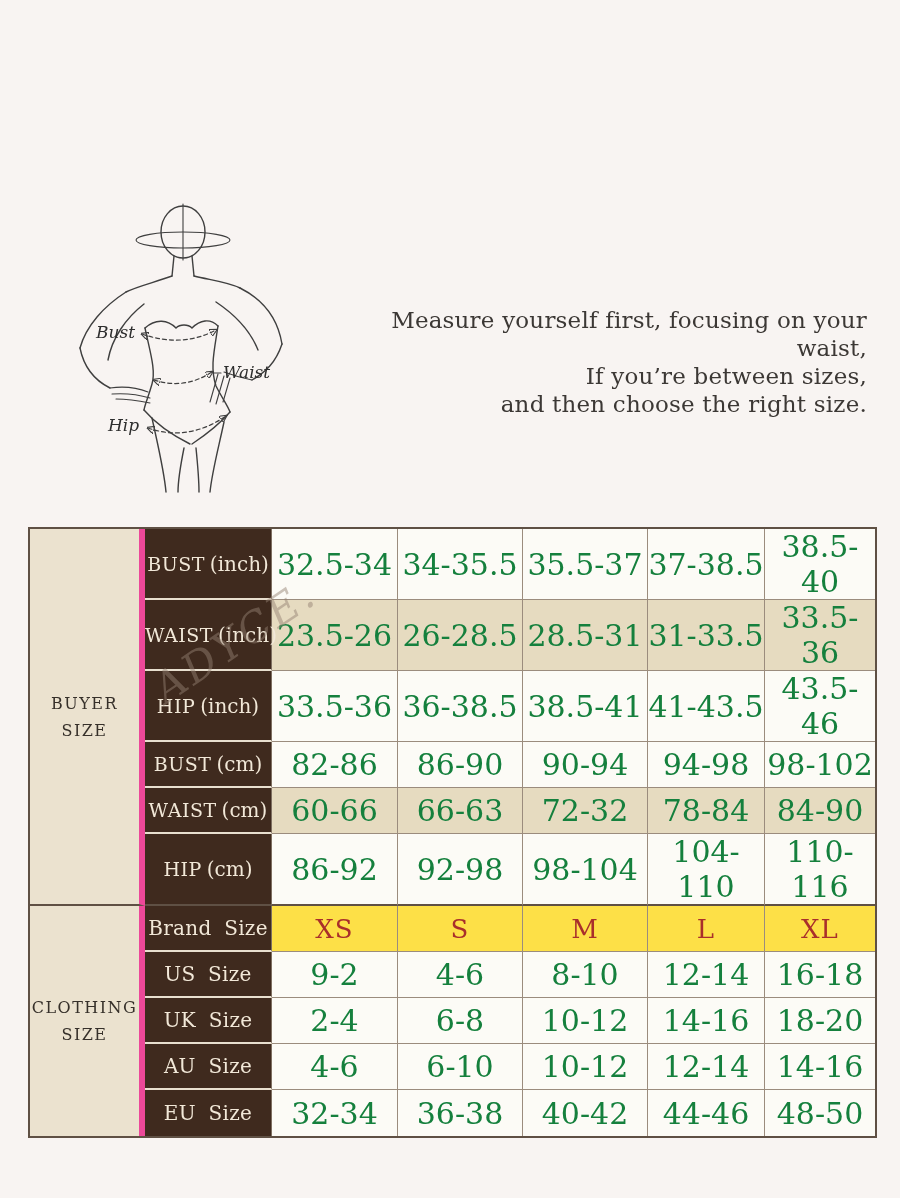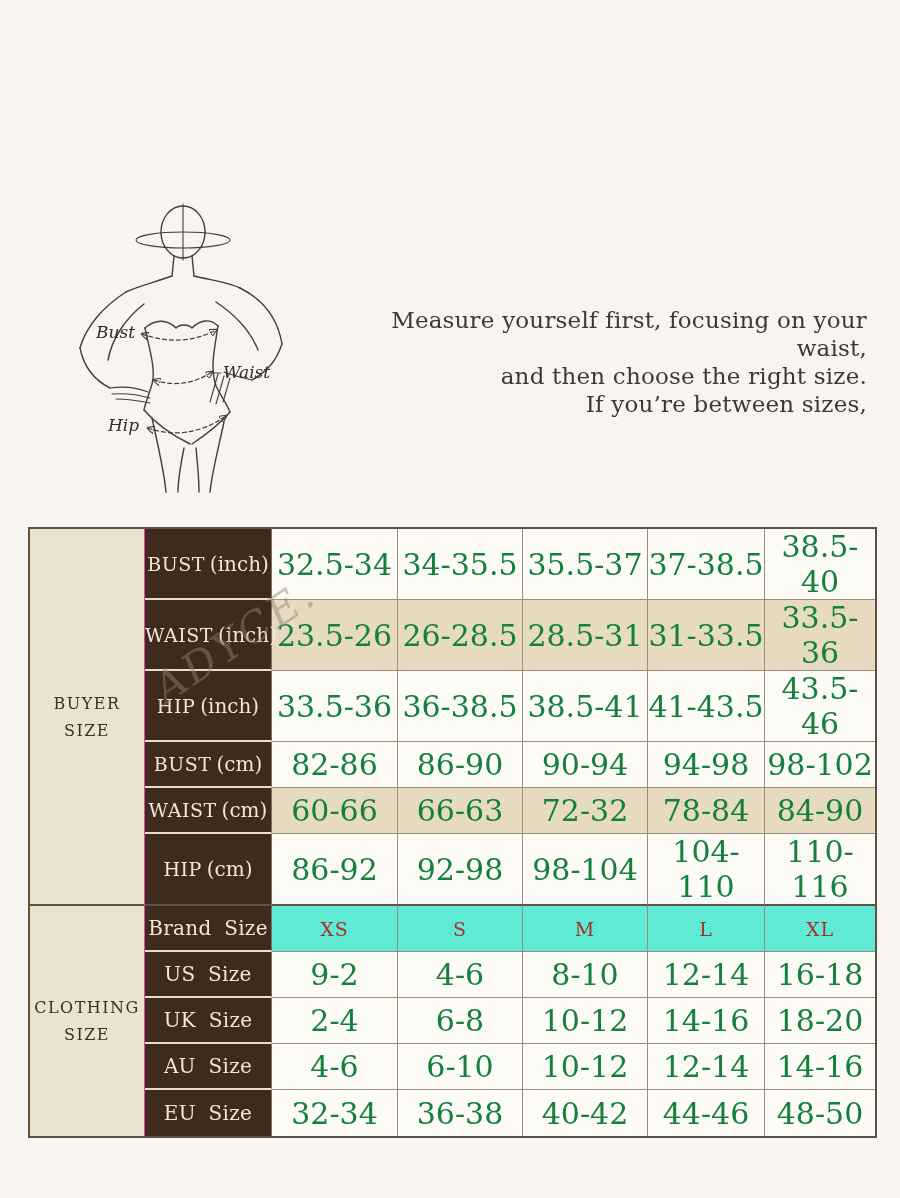--- a/index.html
+++ b/index.html
@@ -21,33 +21,33 @@
   .watermark{position:absolute;left:158px;top:668px;z-index:6;pointer-events:none;
     font-size:42px;font-style:italic;letter-spacing:3px;color:rgba(148,130,114,.48);
     transform:rotate(-34deg);transform-origin:left center;white-space:nowrap;}
   
   .size-table{position:absolute;left:28px;top:527px;z-index:1;
     border-collapse:separate;border-spacing:0;table-layout:fixed;width:849px;
     border:2px solid #5f5044;}
   .size-table tr{height:46px;}
   .size-table td{padding:0;vertical-align:middle;text-align:center;}
   .c-group{background:#ebe2cf;color:#36302a;font-size:16px;letter-spacing:1.5px;
-    border-right:1px solid #ec4899;border-bottom:2px solid #5f5044;margin-top:40px;}
+    border-right:6px solid #ec4899;border-bottom:2px solid #5f5044;margin-top:40px;}
   .c-group.last{border-bottom:none;}
   .gline{display:block;line-height:27px;}
   .c-label{background:#3f2a1e;color:#f2e8d8;text-align:left;padding-left:14px;
     border-right:1px solid #7e6f61;border-bottom:2px solid #e8dfcf;}
   .lbl-main{font-size:19px;letter-spacing:.5px;}
   .lbl-unit{font-size:20px;margin-left:5px;}
   tr.clothing .lbl-main{font-size:20px;letter-spacing:.3px;word-spacing:6px;}
   .c-val{font-size:30px;color:#15803d;background:#fcfbf6;
     border-right:1px solid #9b8c7d;border-bottom:1px solid #9b8c7d;}
   td.cend{border-right:none;}
   tr.shaded .c-val{background:#e6dbc0;}
-  tr.brand .c-val{background:#5eead4;color:#a92f2b;font-style:normal;font-size:19px;letter-spacing:1px;}
+  tr.brand .c-val{background:#fde047;color:#a92f2b;font-style:normal;font-size:26px;letter-spacing:1px;}
   tr.group-end .c-val{border-bottom:2px solid #5f5044;}
   tr.group-end .c-label{border-bottom:2px solid #5f5044;}
   tr.last .c-val,tr.last .c-label{border-bottom:none;margin-top:36px;}
 </style>
 </head>
 <body>
 
 <div class="page">
 
   <svg class="figure-svg" viewBox="0 0 232 292">
@@ -99,22 +99,22 @@
     <path class="dash" d="M80,226 Q120,240 158,214" marker-start="url(#ah)" marker-end="url(#ah)"></path>
     <line x1="153" y1="171" x2="146" y2="171" class="thin"></line>
 
     <text x="28" y="136">Bust</text>
     <text x="155" y="176">Waist</text>
     <text x="40" y="229">Hip</text>
   </svg>
 
   <div class="intro">
     <div>Measure yourself first, focusing on your waist,</div>
+    <div>If you’re between sizes,</div>
     <div>and then choose the right size.</div>
-    <div>If you’re between sizes,</div>
   </div>
 
   <div class="watermark">ADYCE.</div>
 
   <table class="size-table">
     <colgroup>
       <col style="width:115px">
         <col style="width:127px">
         <col style="width:126px">
       <col style="width:125px">

